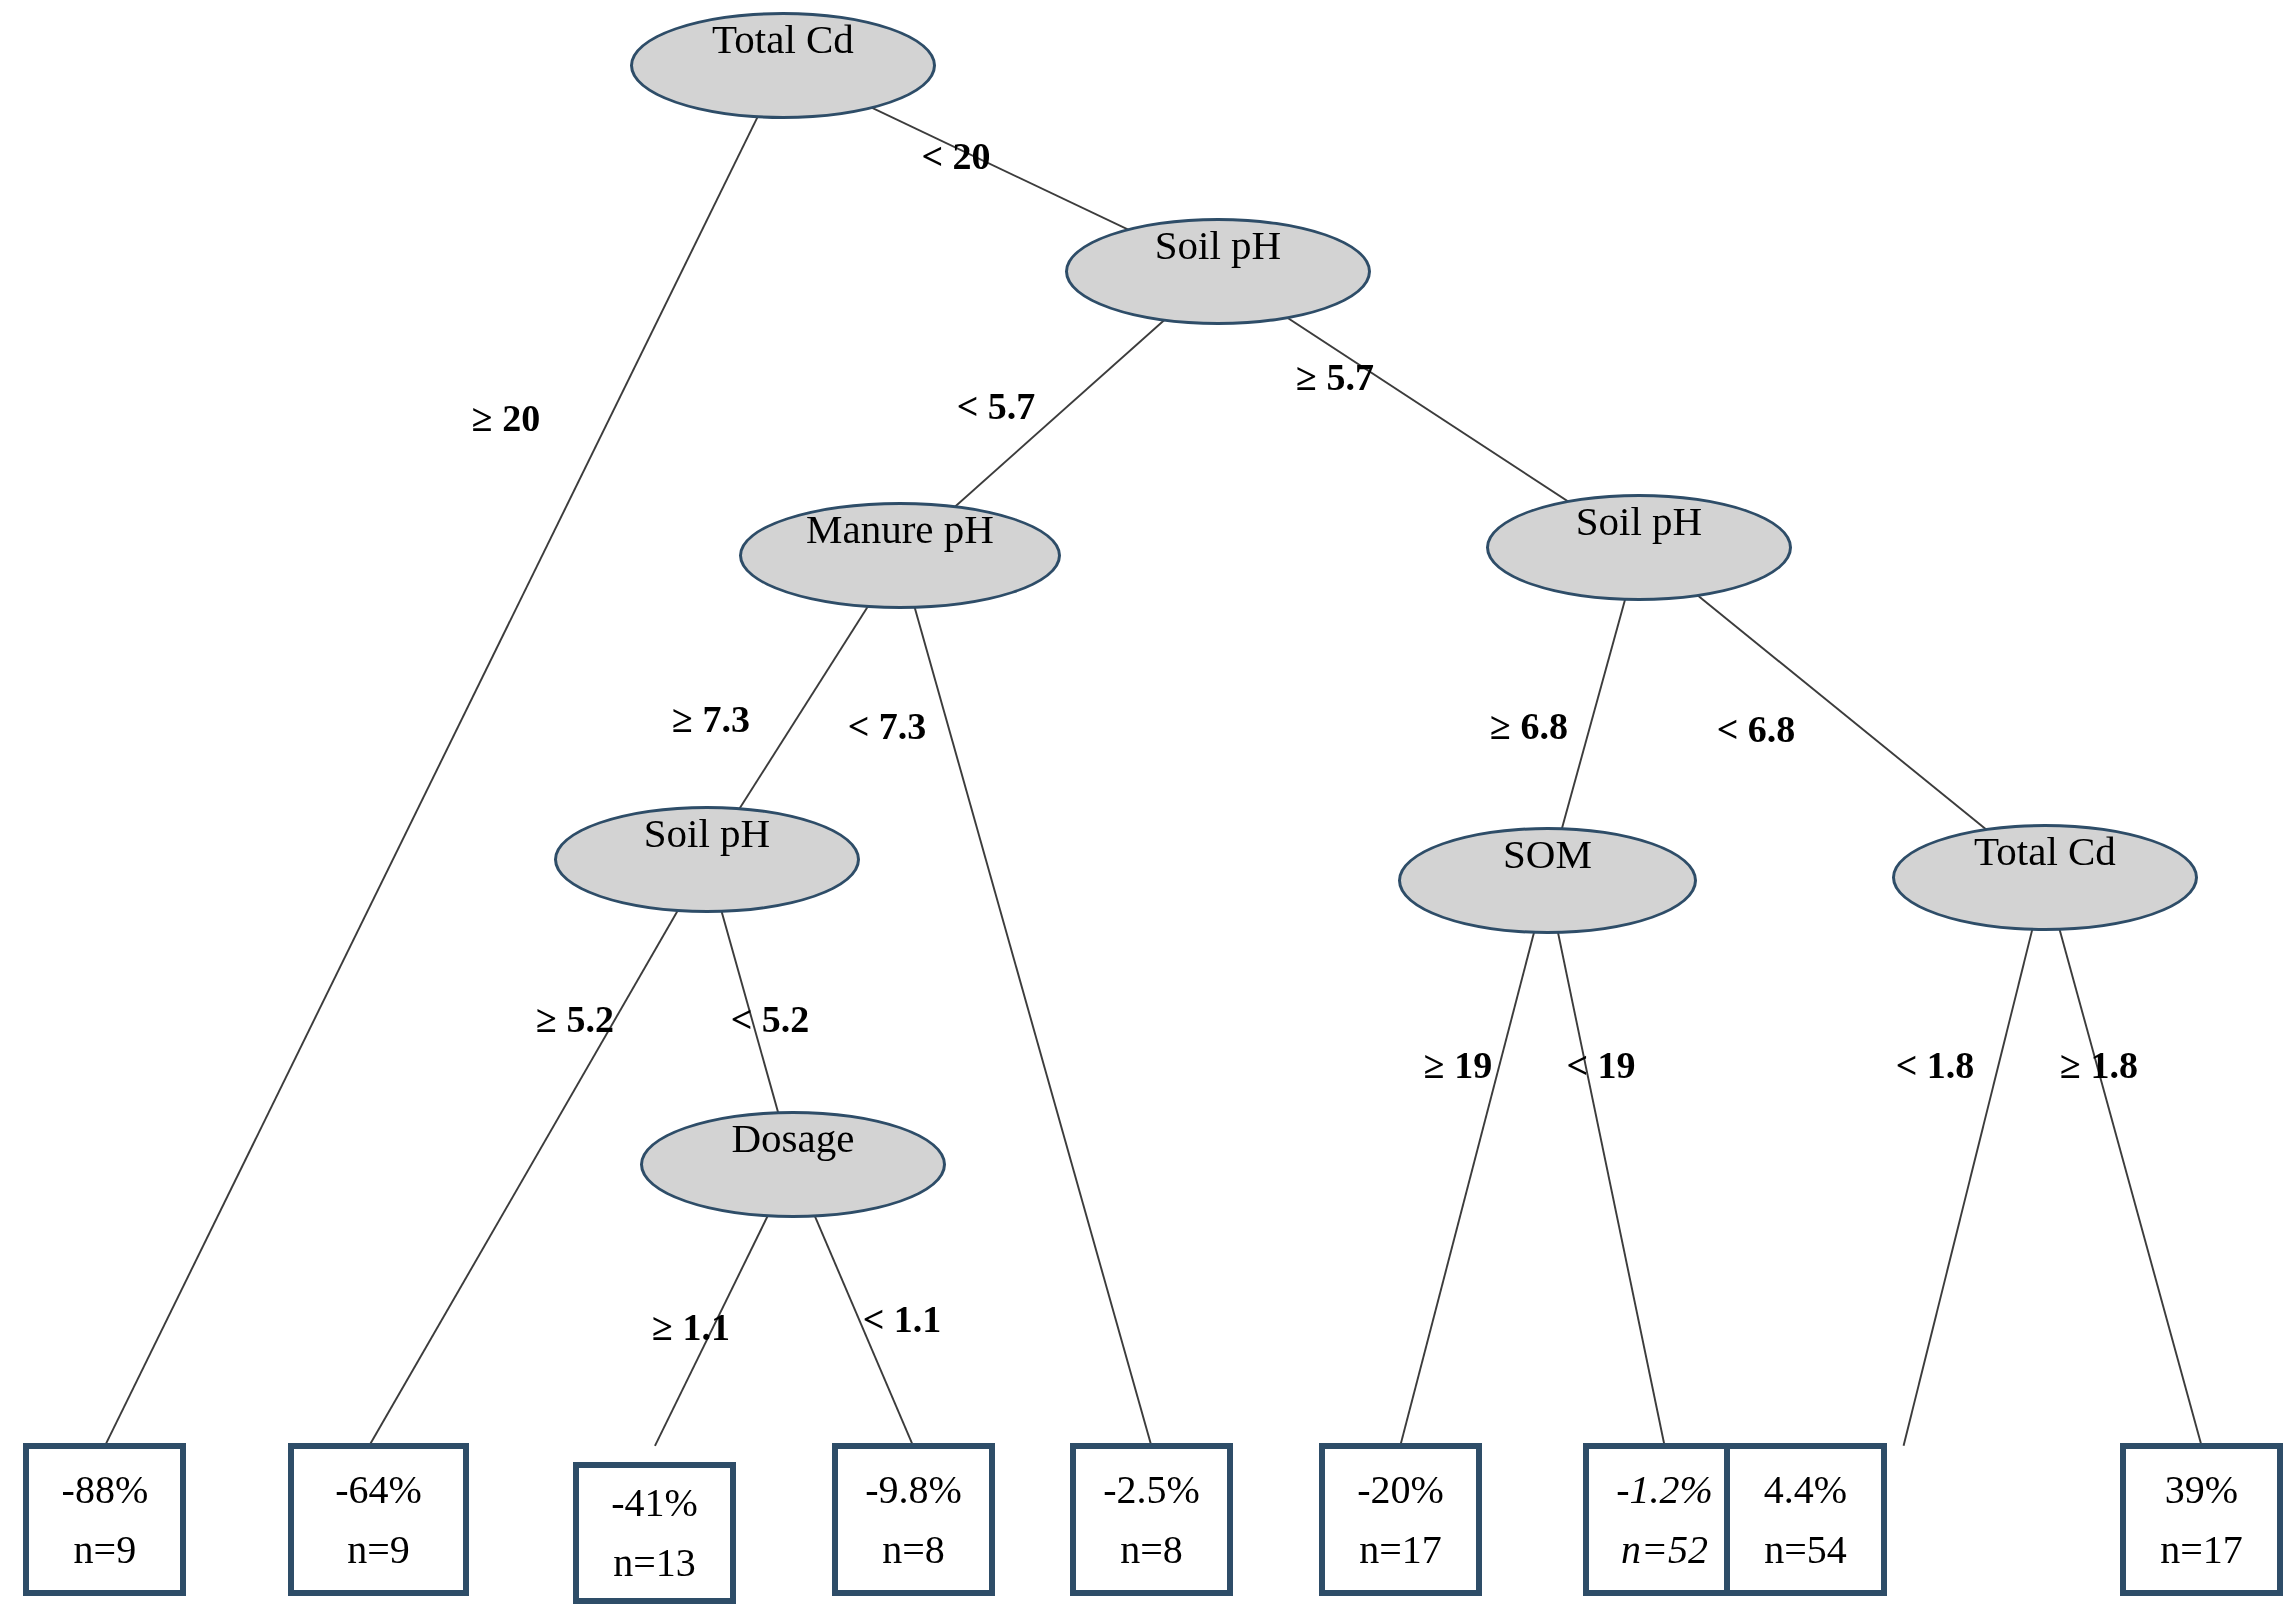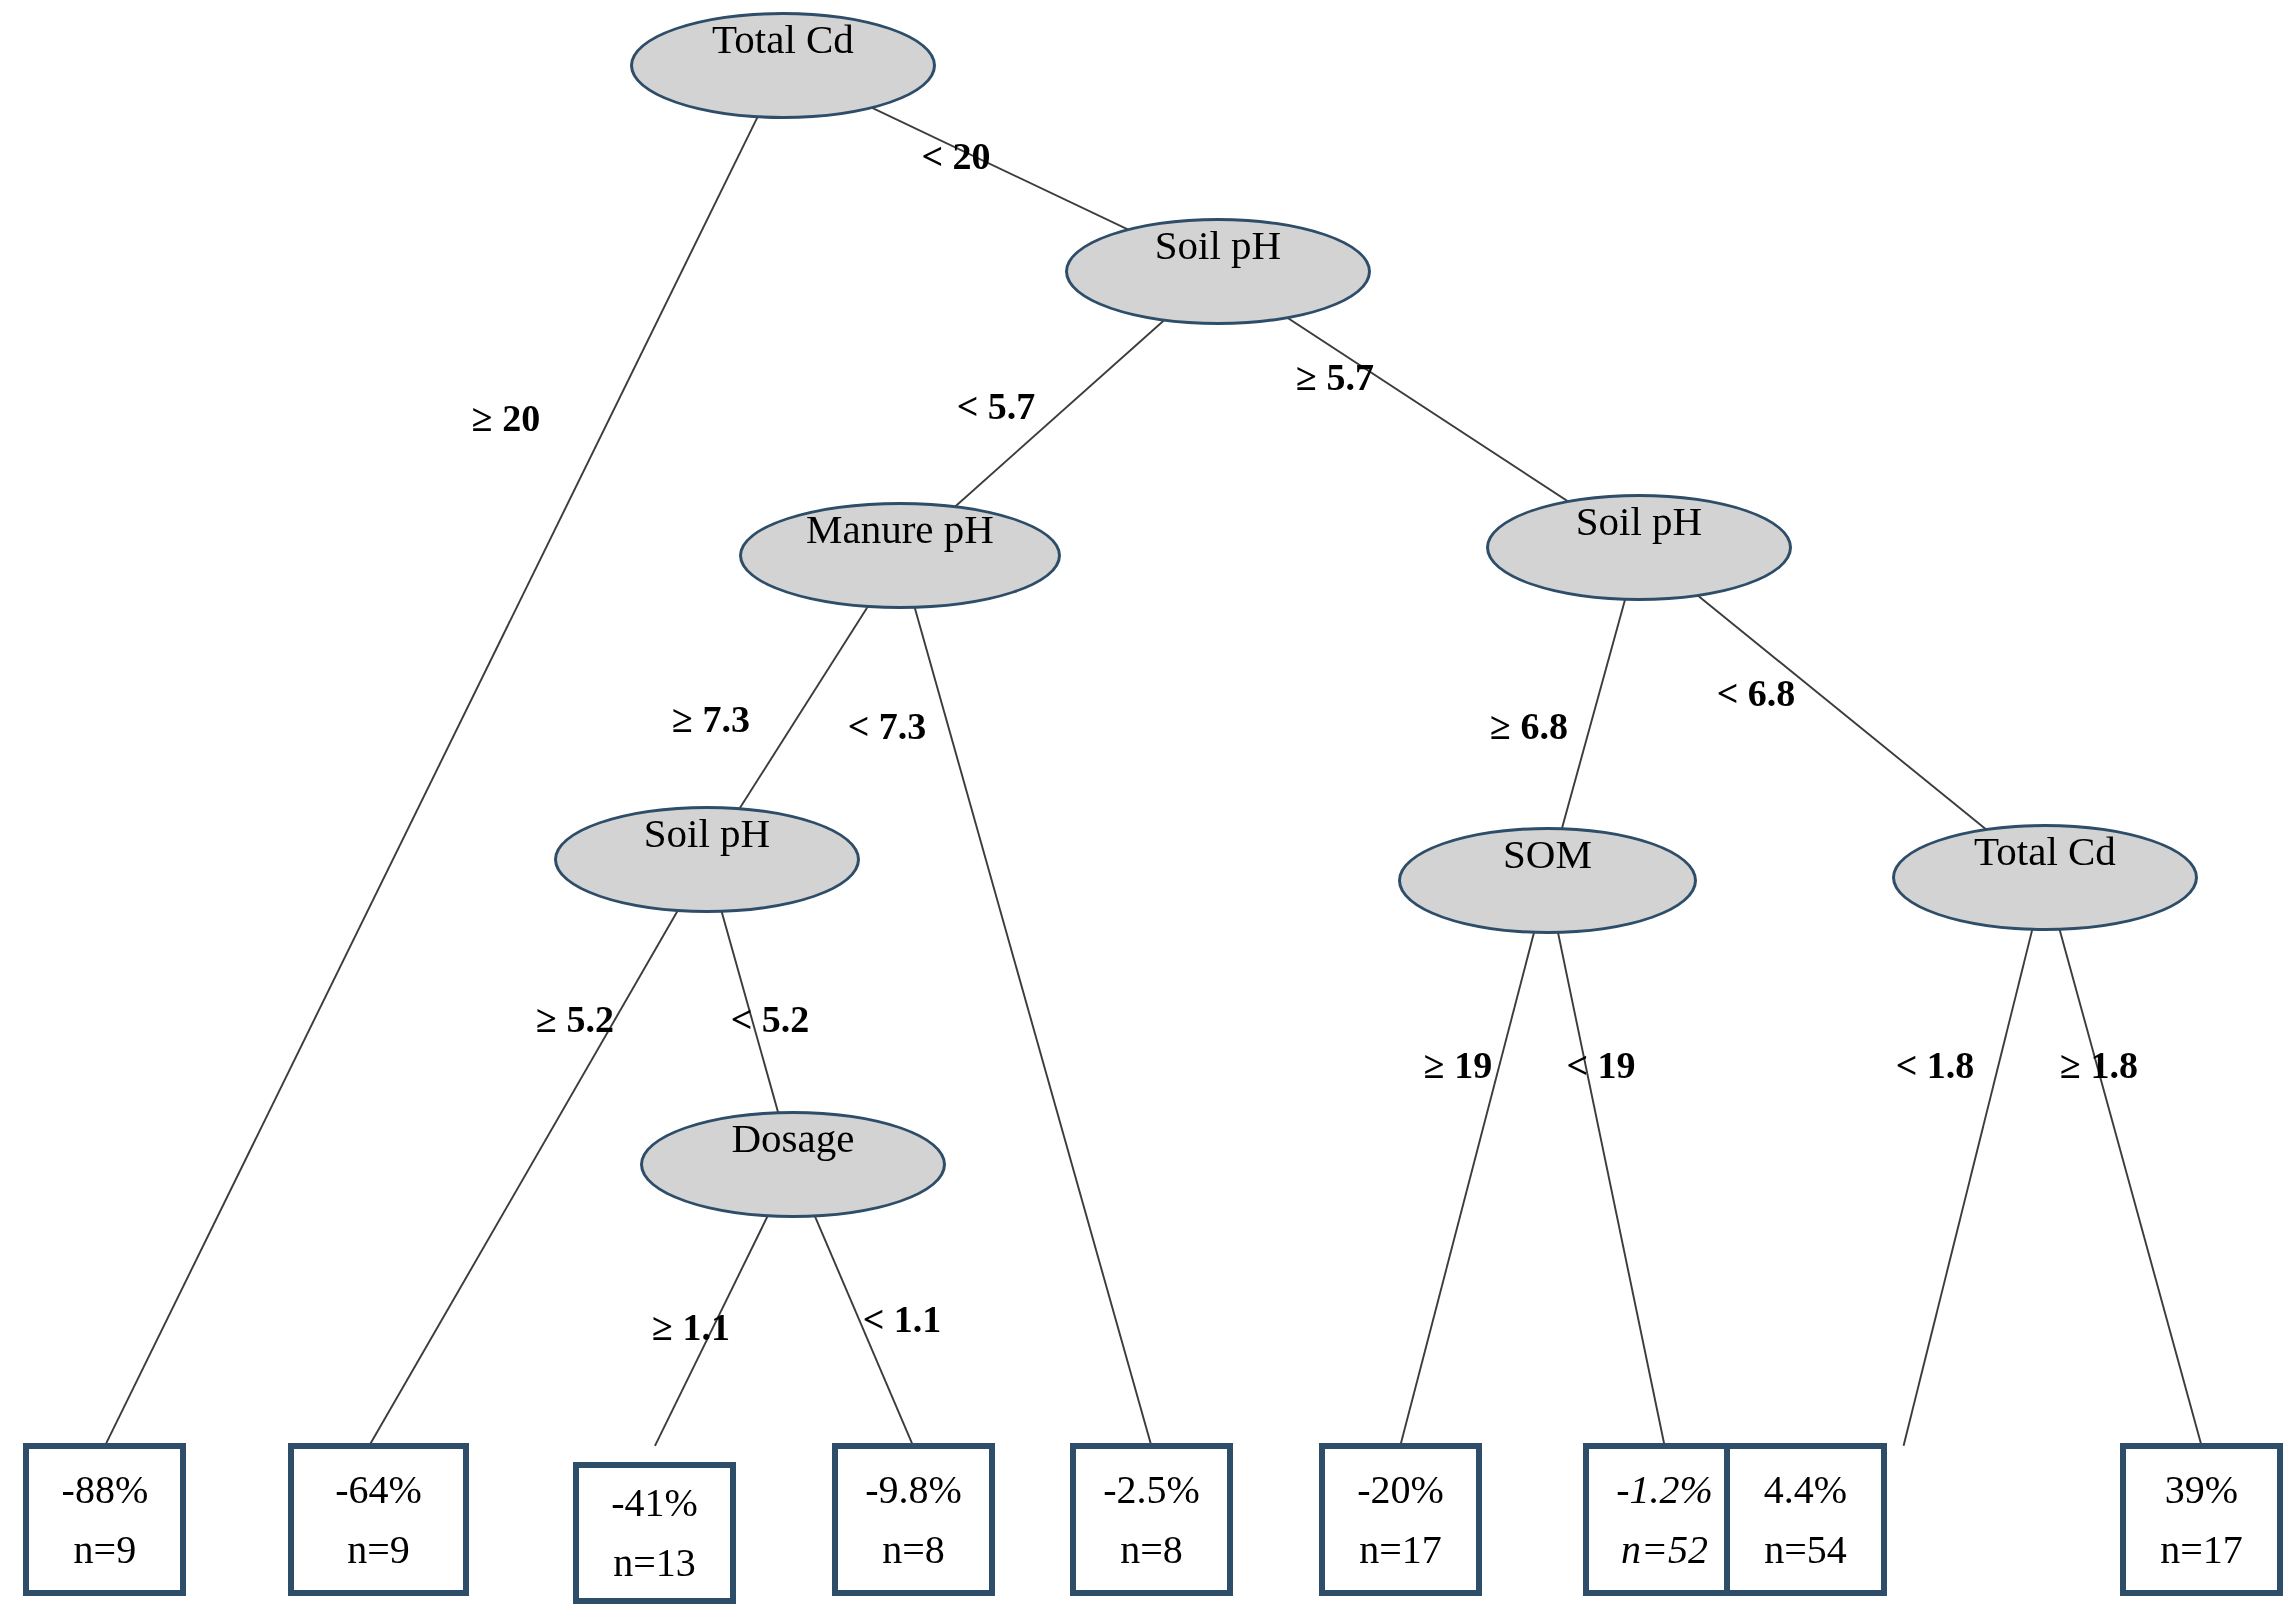--- a/index.html
+++ b/index.html
@@ -97,21 +97,21 @@
       <div>39%</div>
       <div>n=17</div>
     </div>
     <div class="edge-label" style="left: 506px; top: 418px;">≥ 20</div>
     <div class="edge-label" style="left: 956px; top: 156px;">&lt; 20</div>
     <div class="edge-label" style="left: 996px; top: 406px;">&lt; 5.7</div>
     <div class="edge-label" style="left: 1335px; top: 377px;">≥ 5.7</div>
     <div class="edge-label" style="left: 711px; top: 719px;">≥ 7.3</div>
     <div class="edge-label" style="left: 887px; top: 726px;">&lt; 7.3</div>
     <div class="edge-label" style="left: 1529px; top: 726px;">≥ 6.8</div>
-    <div class="edge-label" style="left: 1756px; top: 693px;">&lt; 6.8</div>
+    <div class="edge-label" style="left: 1756px; top: 729px;">&lt; 6.8</div>
     <div class="edge-label" style="left: 575px; top: 1019px;">≥ 5.2</div>
     <div class="edge-label" style="left: 770px; top: 1019px;">&lt; 5.2</div>
     <div class="edge-label" style="left: 691px; top: 1327px;">≥ 1.1</div>
     <div class="edge-label" style="left: 902px; top: 1319px;">&lt; 1.1</div>
     <div class="edge-label" style="left: 1458px; top: 1065px;">≥ 19</div>
     <div class="edge-label" style="left: 1601px; top: 1065px;">&lt; 19</div>
     <div class="edge-label" style="left: 1935px; top: 1065px;">&lt; 1.8</div>
     <div class="edge-label" style="left: 2099px; top: 1065px;">≥ 1.8</div>
   </div>
 

